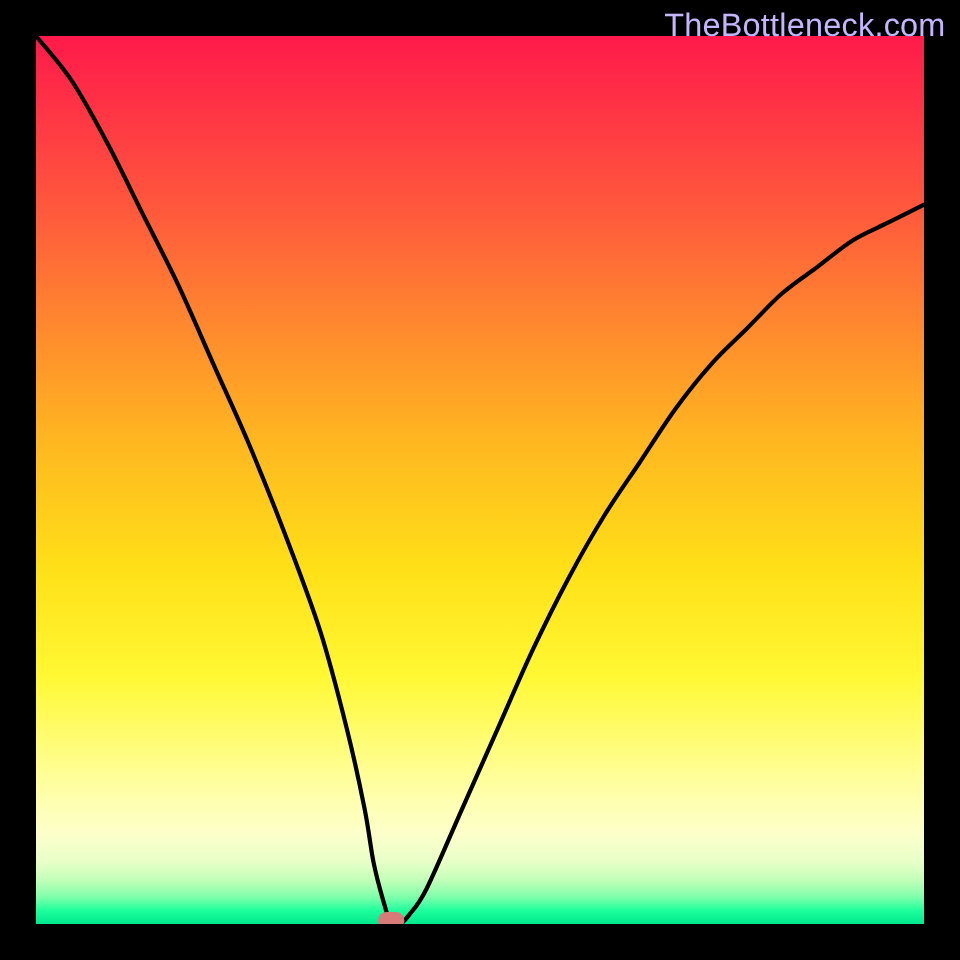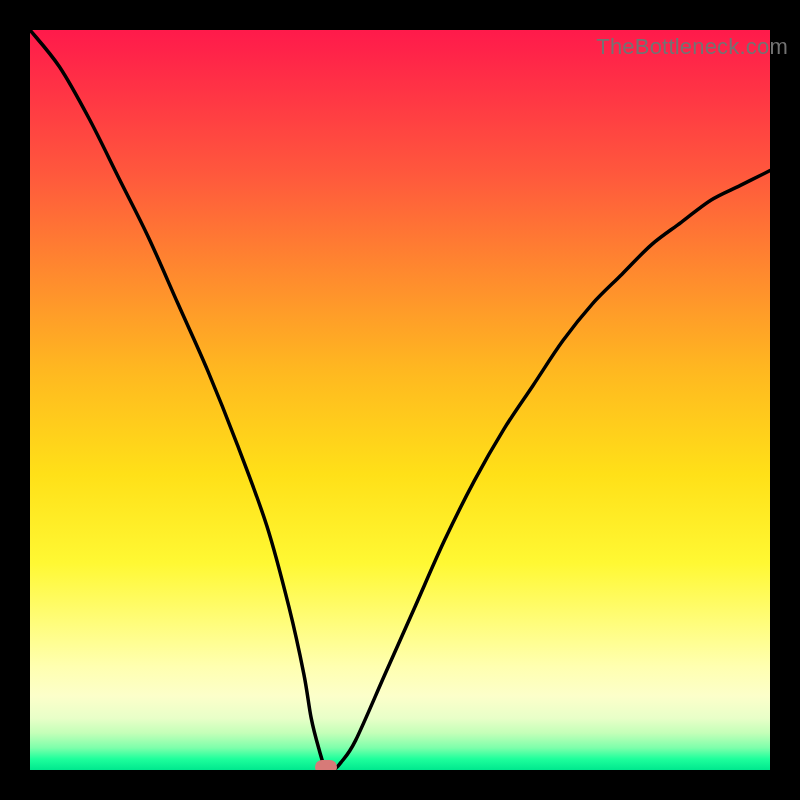--- a/index.html
+++ b/index.html
@@ -8,25 +8,24 @@
     width: 800px;
     height: 800px;
     background: #000;
     font-family: Arial, Helvetica, sans-serif;
     position: relative;
   }
   .watermark {
     position: absolute;
     top: 6px;
     right: 12px;
-    color: #737373;
-    font-size: 22px;
+    color: #c4b5fd;
+    font-size: 27px;
     letter-spacing: 0.2px;
     z-index: 10;
-    margin-top: 28px;
   }
   .plot {
     position: absolute;
     left: 30px;
     top: 30px;
     width: 740px;
     height: 740px;
     overflow: hidden;
   }
   .gradient-bg {

